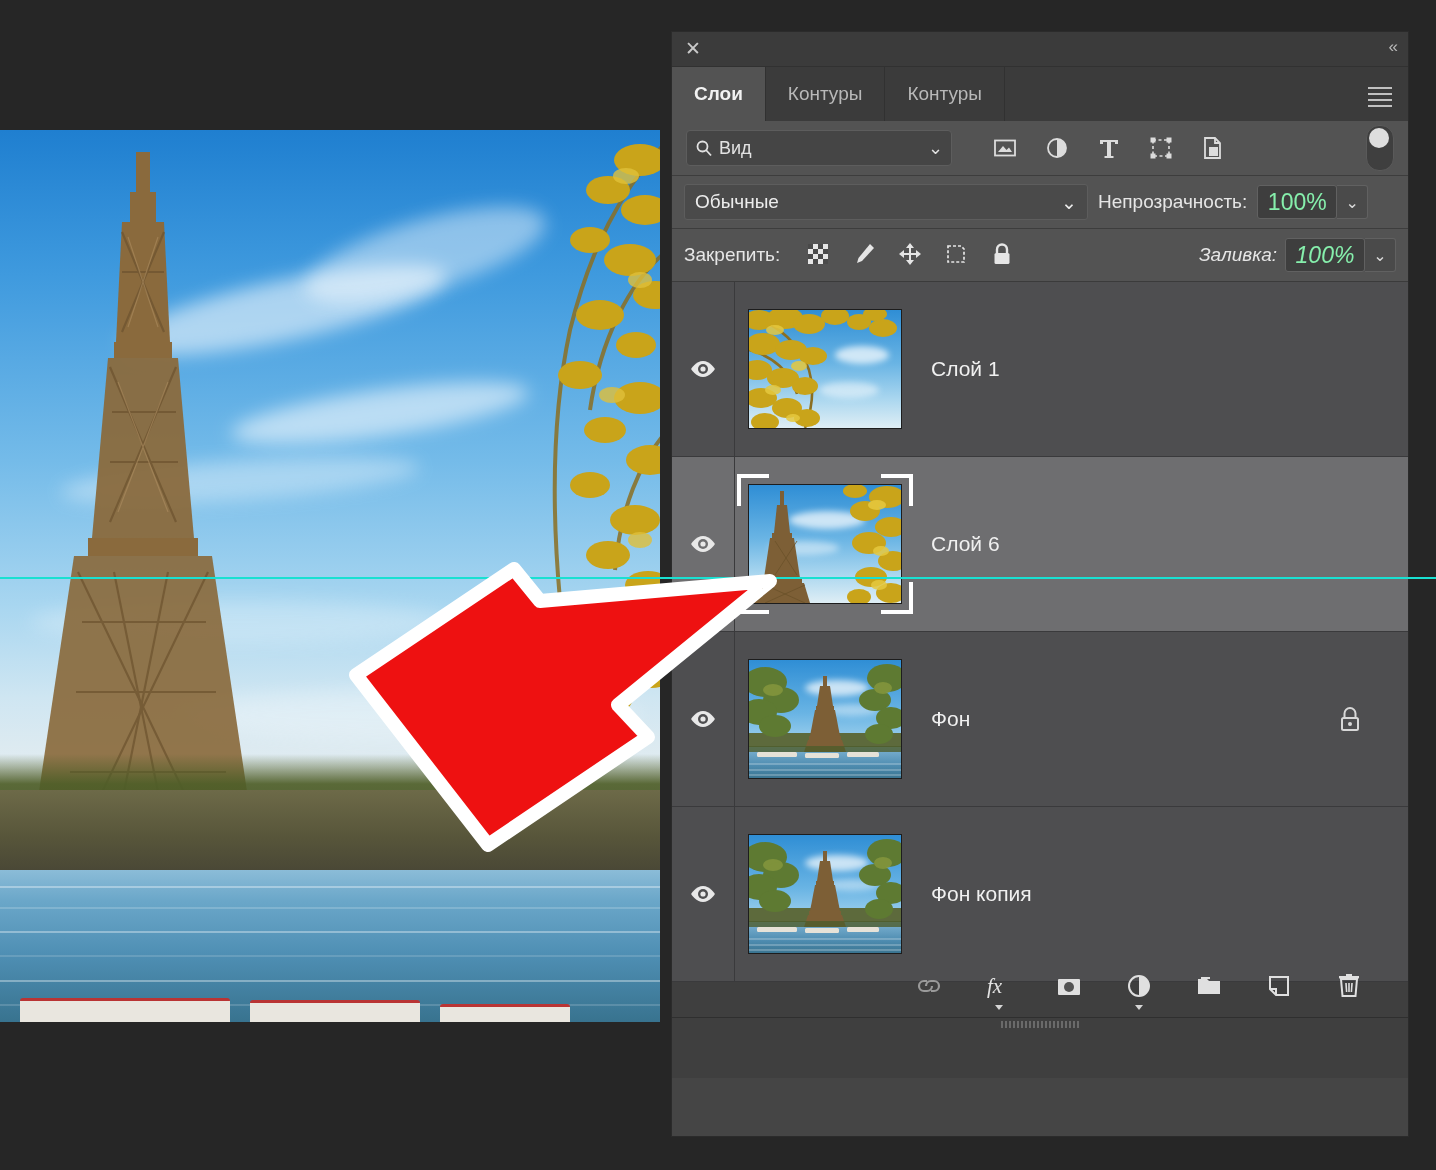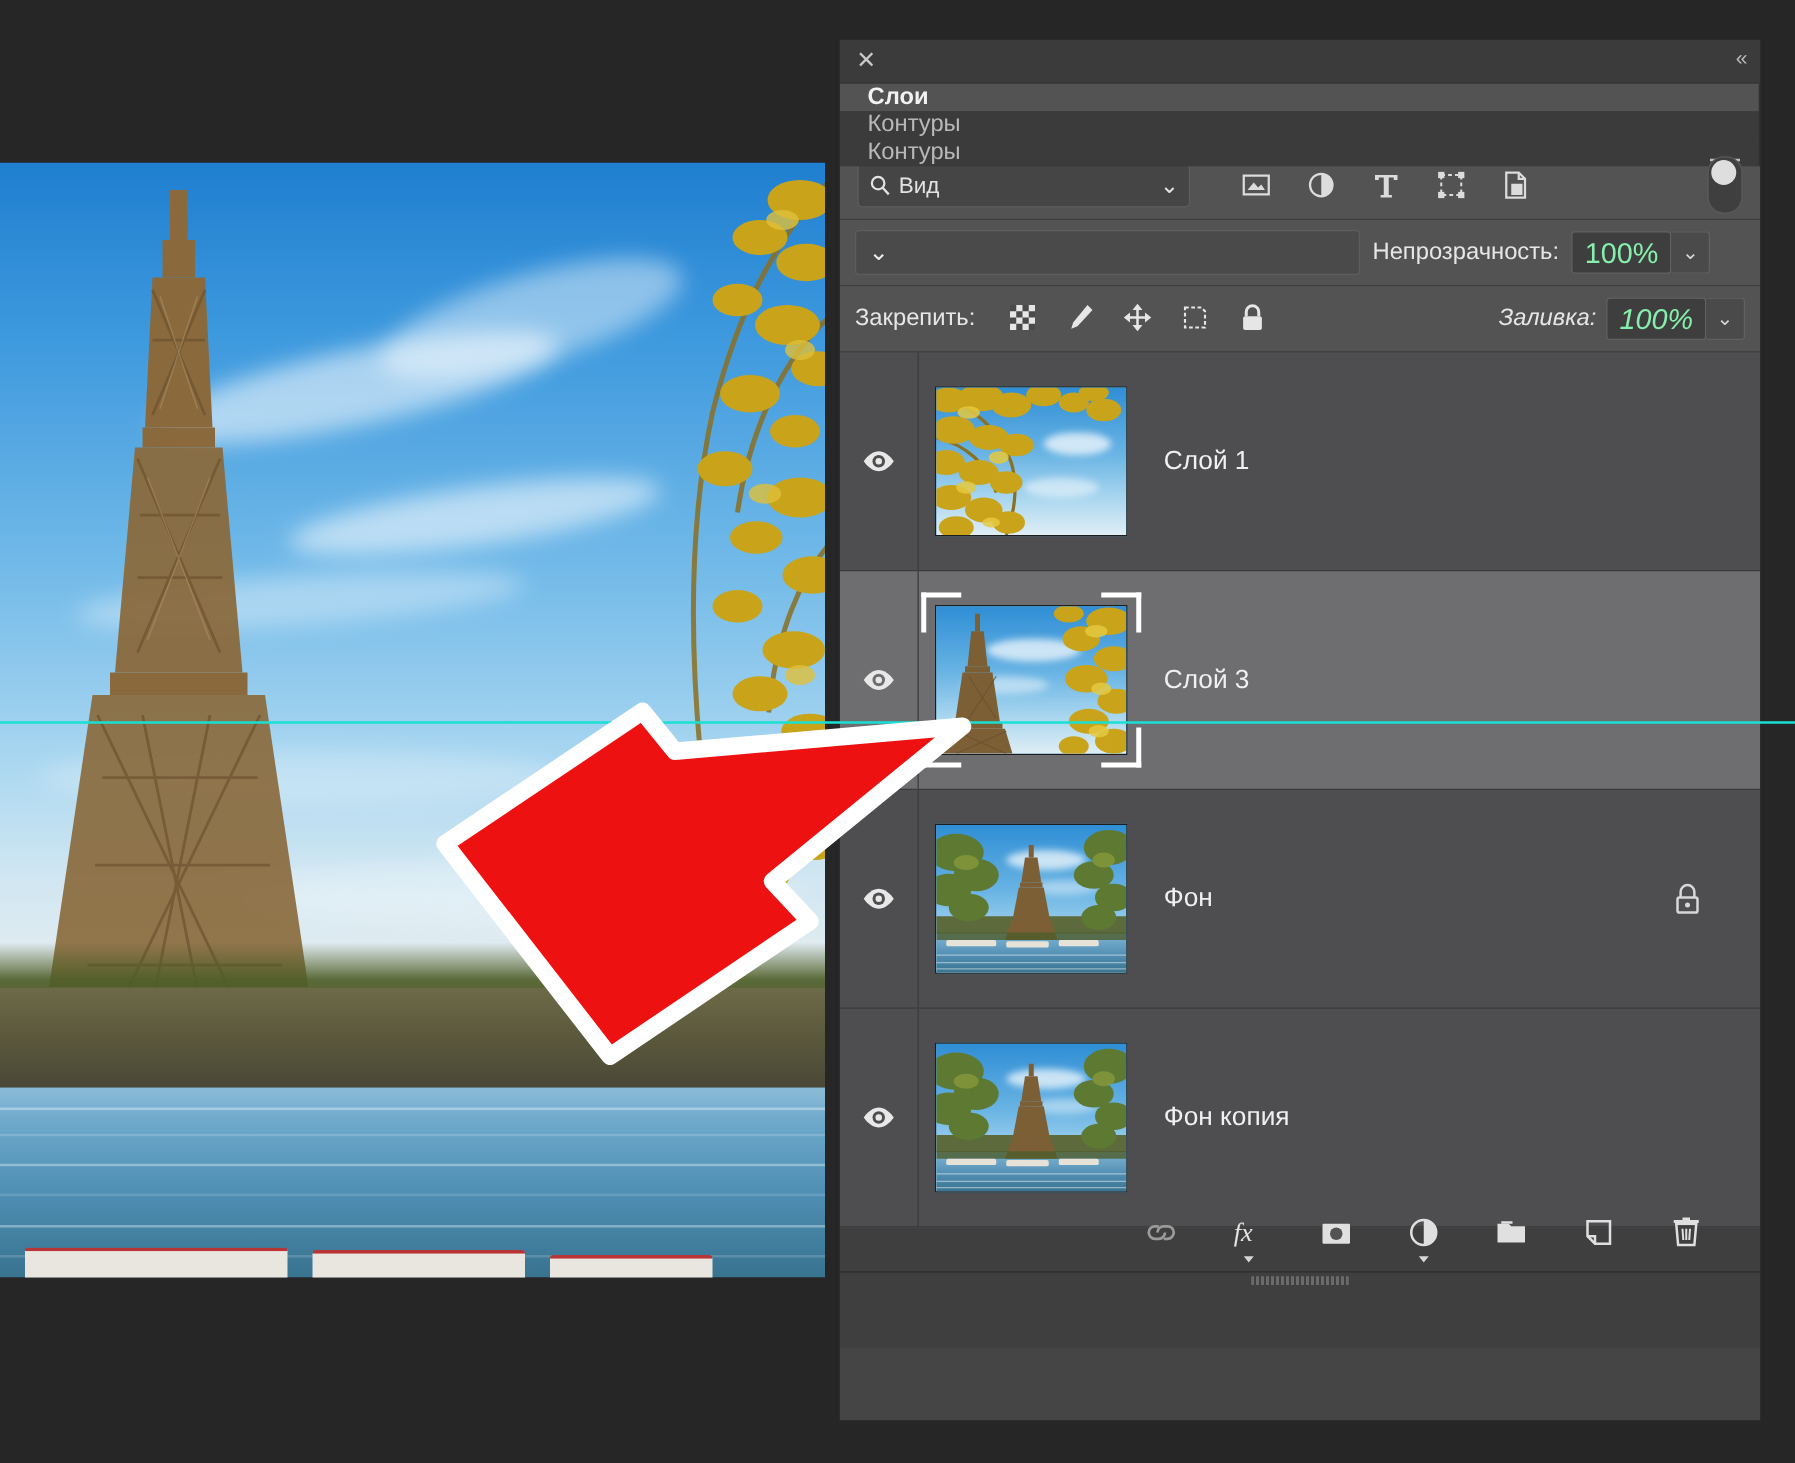--- a/index.html
+++ b/index.html
@@ -44,21 +44,21 @@
   #red-arrow{position:absolute;left:318px;top:555px;width:460px;height:310px;z-index:45;}
 
   
   #layers-panel{position:absolute;left:672px;top:32px;width:736px;height:1104px;
                 background:#454545;box-shadow:0 0 0 1px #2b2b2b;z-index:30;}
   .panel-topbar{height:34px;background:#3b3b3b;position:relative;border-bottom:1px solid #313131;}
   .close-x{position:absolute;left:10px;top:6px;width:22px;height:22px;color:#c9c9c9;
            font-size:19px;line-height:22px;text-align:center;cursor:pointer;}
   .collapse{position:absolute;right:12px;top:5px;color:#b9b9b9;font-size:17px;cursor:pointer;letter-spacing:-2px;}
 
-  .tabs{display:flex;height:54px;background:#3b3b3b;position:relative;flex-direction:column;}
+  .tabs{display:flex;height:54px;background:#3b3b3b;position:relative;}
   .tab{padding:0 22px;display:flex;align-items:center;color:#b8b8b8;font-size:19px;
        background:#3b3b3b;border-right:1px solid #313131;cursor:pointer;}
   .tab.active{background:#535353;color:#f2f2f2;font-weight:bold;}
   .tab-menu{margin-left:auto;width:56px;display:flex;align-items:center;justify-content:center;cursor:pointer;}
   .tab-menu i{display:block;width:24px;height:2px;background:#c0c0c0;box-shadow:0 6px 0 #c0c0c0,0 12px 0 #c0c0c0,0 -6px 0 #c0c0c0;}
 
   .filter-row{height:54px;background:#535353;display:flex;align-items:center;padding:0 14px;gap:14px;
               border-bottom:1px solid #3d3d3d;}
   .filter-select{width:248px;height:34px;background:#454545;border:1px solid #5d5d5d;border-radius:4px;
                  display:flex;align-items:center;padding:0 8px;color:#e2e2e2;font-size:18px;cursor:pointer;}
@@ -300,20 +300,21 @@
       </span>
     </div>
 
     <div class="toggle">
       <div class="knob"></div>
     </div>
   </div>
 
   <div class="blend-row">
     <div class="blend-select">
+      <span class="cv">Обычные</span>
       <span>⌄</span>
     </div>
     <span class="opacity-label">Непрозрачность:</span>
     <div class="numwrap">
       <div class="num-box">100%</div>
       <div class="num-stepper">⌄</div>
     </div>
   </div>
 
   <div class="lock-row">
@@ -463,21 +464,21 @@
           <span style="left:0;top:0;width:32px;height:4px;"></span>
           <span style="left:0;top:0;width:4px;height:32px;"></span>
           <span style="right:0;top:0;width:32px;height:4px;"></span>
           <span style="right:0;top:0;width:4px;height:32px;"></span>
           <span style="left:0;bottom:0;width:32px;height:4px;"></span>
           <span style="left:0;bottom:0;width:4px;height:32px;"></span>
           <span style="right:0;bottom:0;width:32px;height:4px;"></span>
           <span style="right:0;bottom:0;width:4px;height:32px;"></span>
         </div>
       </div>
-      <div class="layer-name">Слой 3</div>
+      <div class="layer-name">Слой 6</div>
     </div>
 
     <div class="layer-row">
       <div class="eye-cell">
         <svg width="28" height="20" viewBox="0 0 28 20">
           <path d="M14 2 C21 2 26 10 26 10 C26 10 21 18 14 18 C7 18 2 10 2 10 C2 10 7 2 14 2 Z" fill="#e8e8e8"></path>
           <circle cx="14" cy="10" r="5" fill="#4e4e50"></circle>
           <circle cx="14" cy="10" r="2.6" fill="#e8e8e8"></circle>
         </svg>
       </div>

